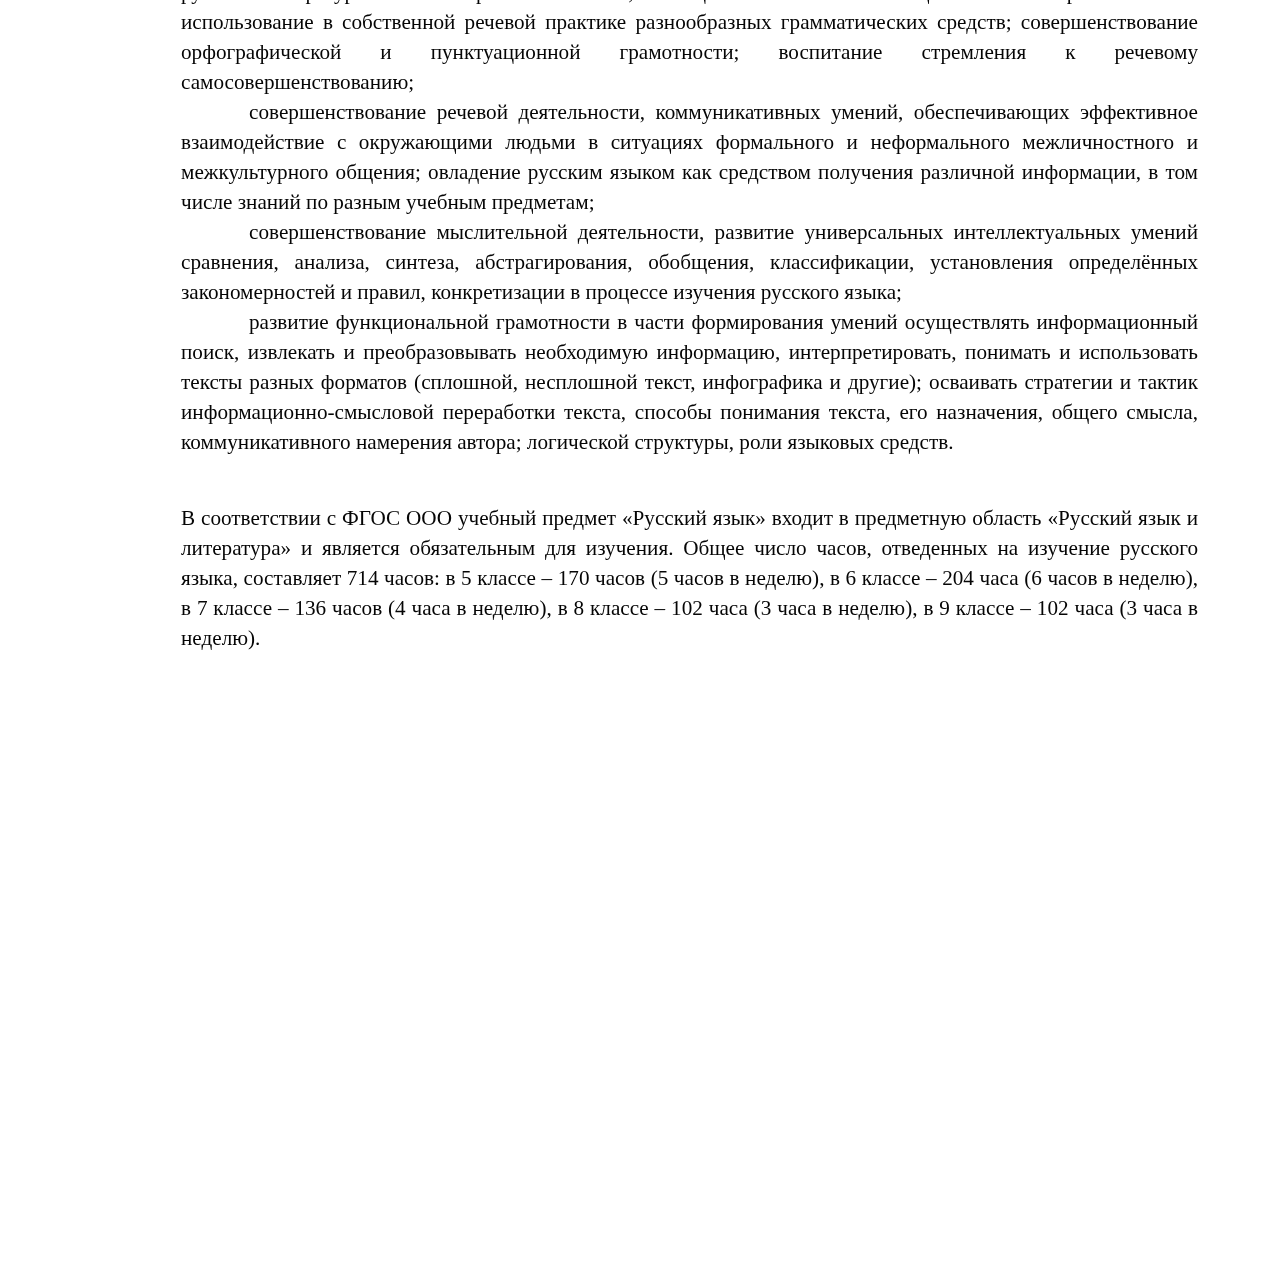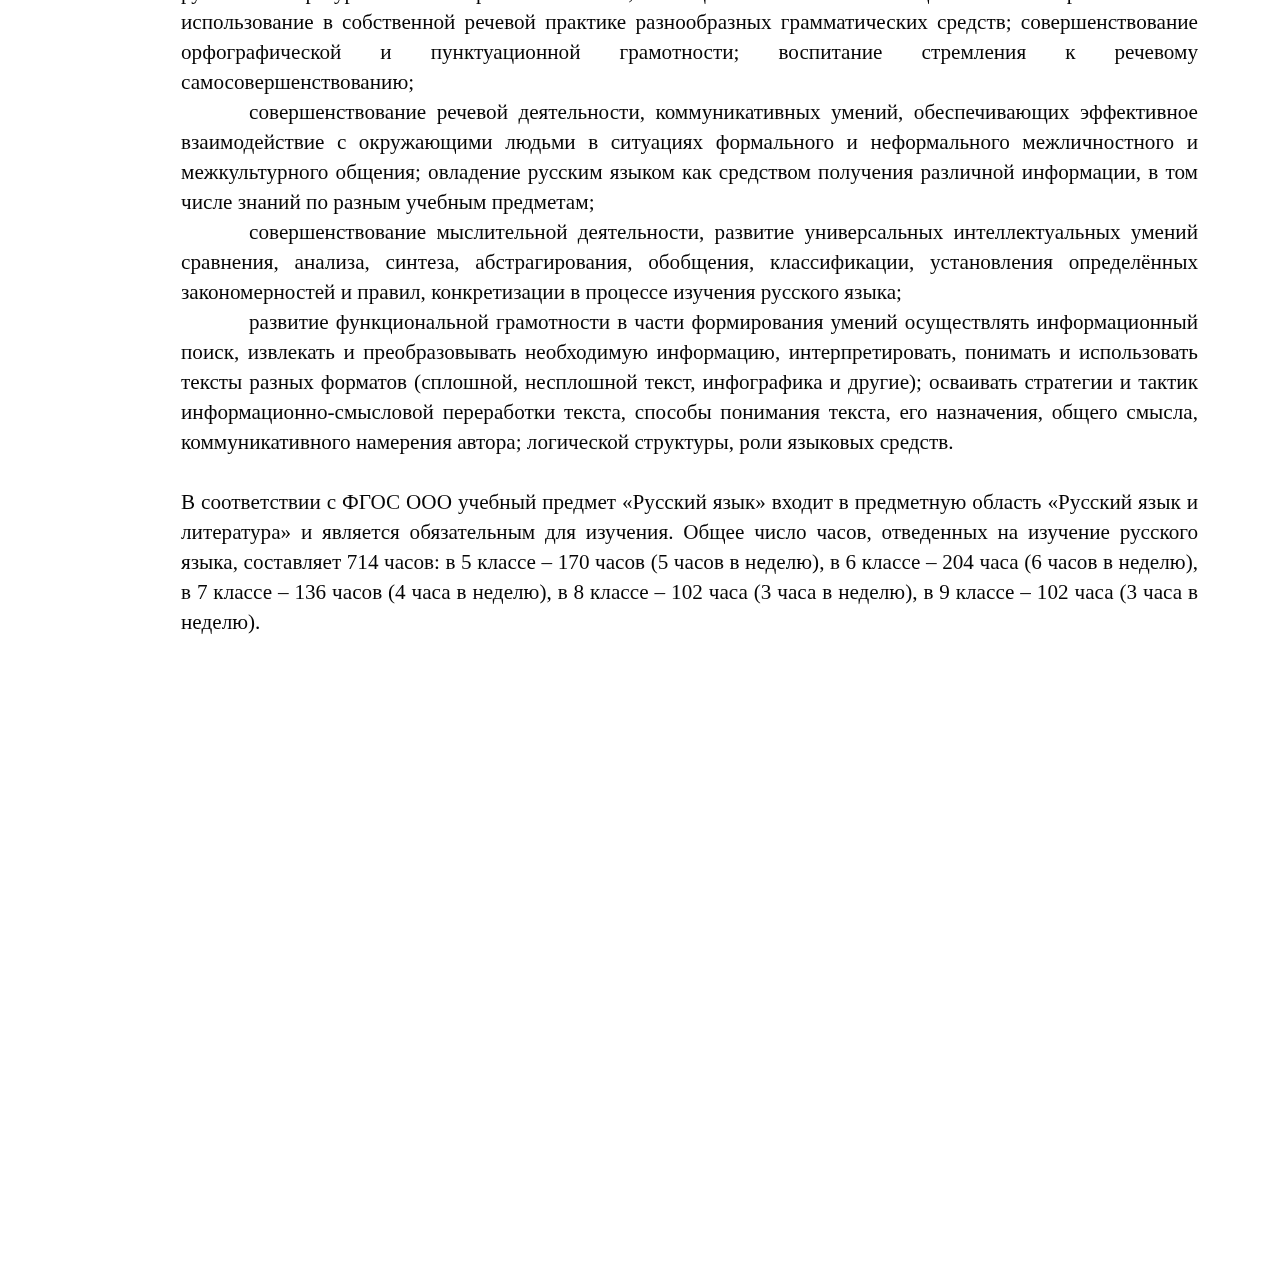--- a/index.html
+++ b/index.html
@@ -35,21 +35,21 @@
     margin: 0;
     padding: 0;
     text-align: justify;
     text-align-last: left;
   }
   p.indented {
     text-indent: 68px;
     font-family: Liberation Serif, serif;
   }
   p.spaced-before {
-    margin-top: 30px;
+    margin-top: 46px;
   }
   .blank-area {
     position: absolute;
     left: 0;
     top: 720px;
     width: 1280px;
     height: 560px;
     background: #ffffff;
   }
 </style>

